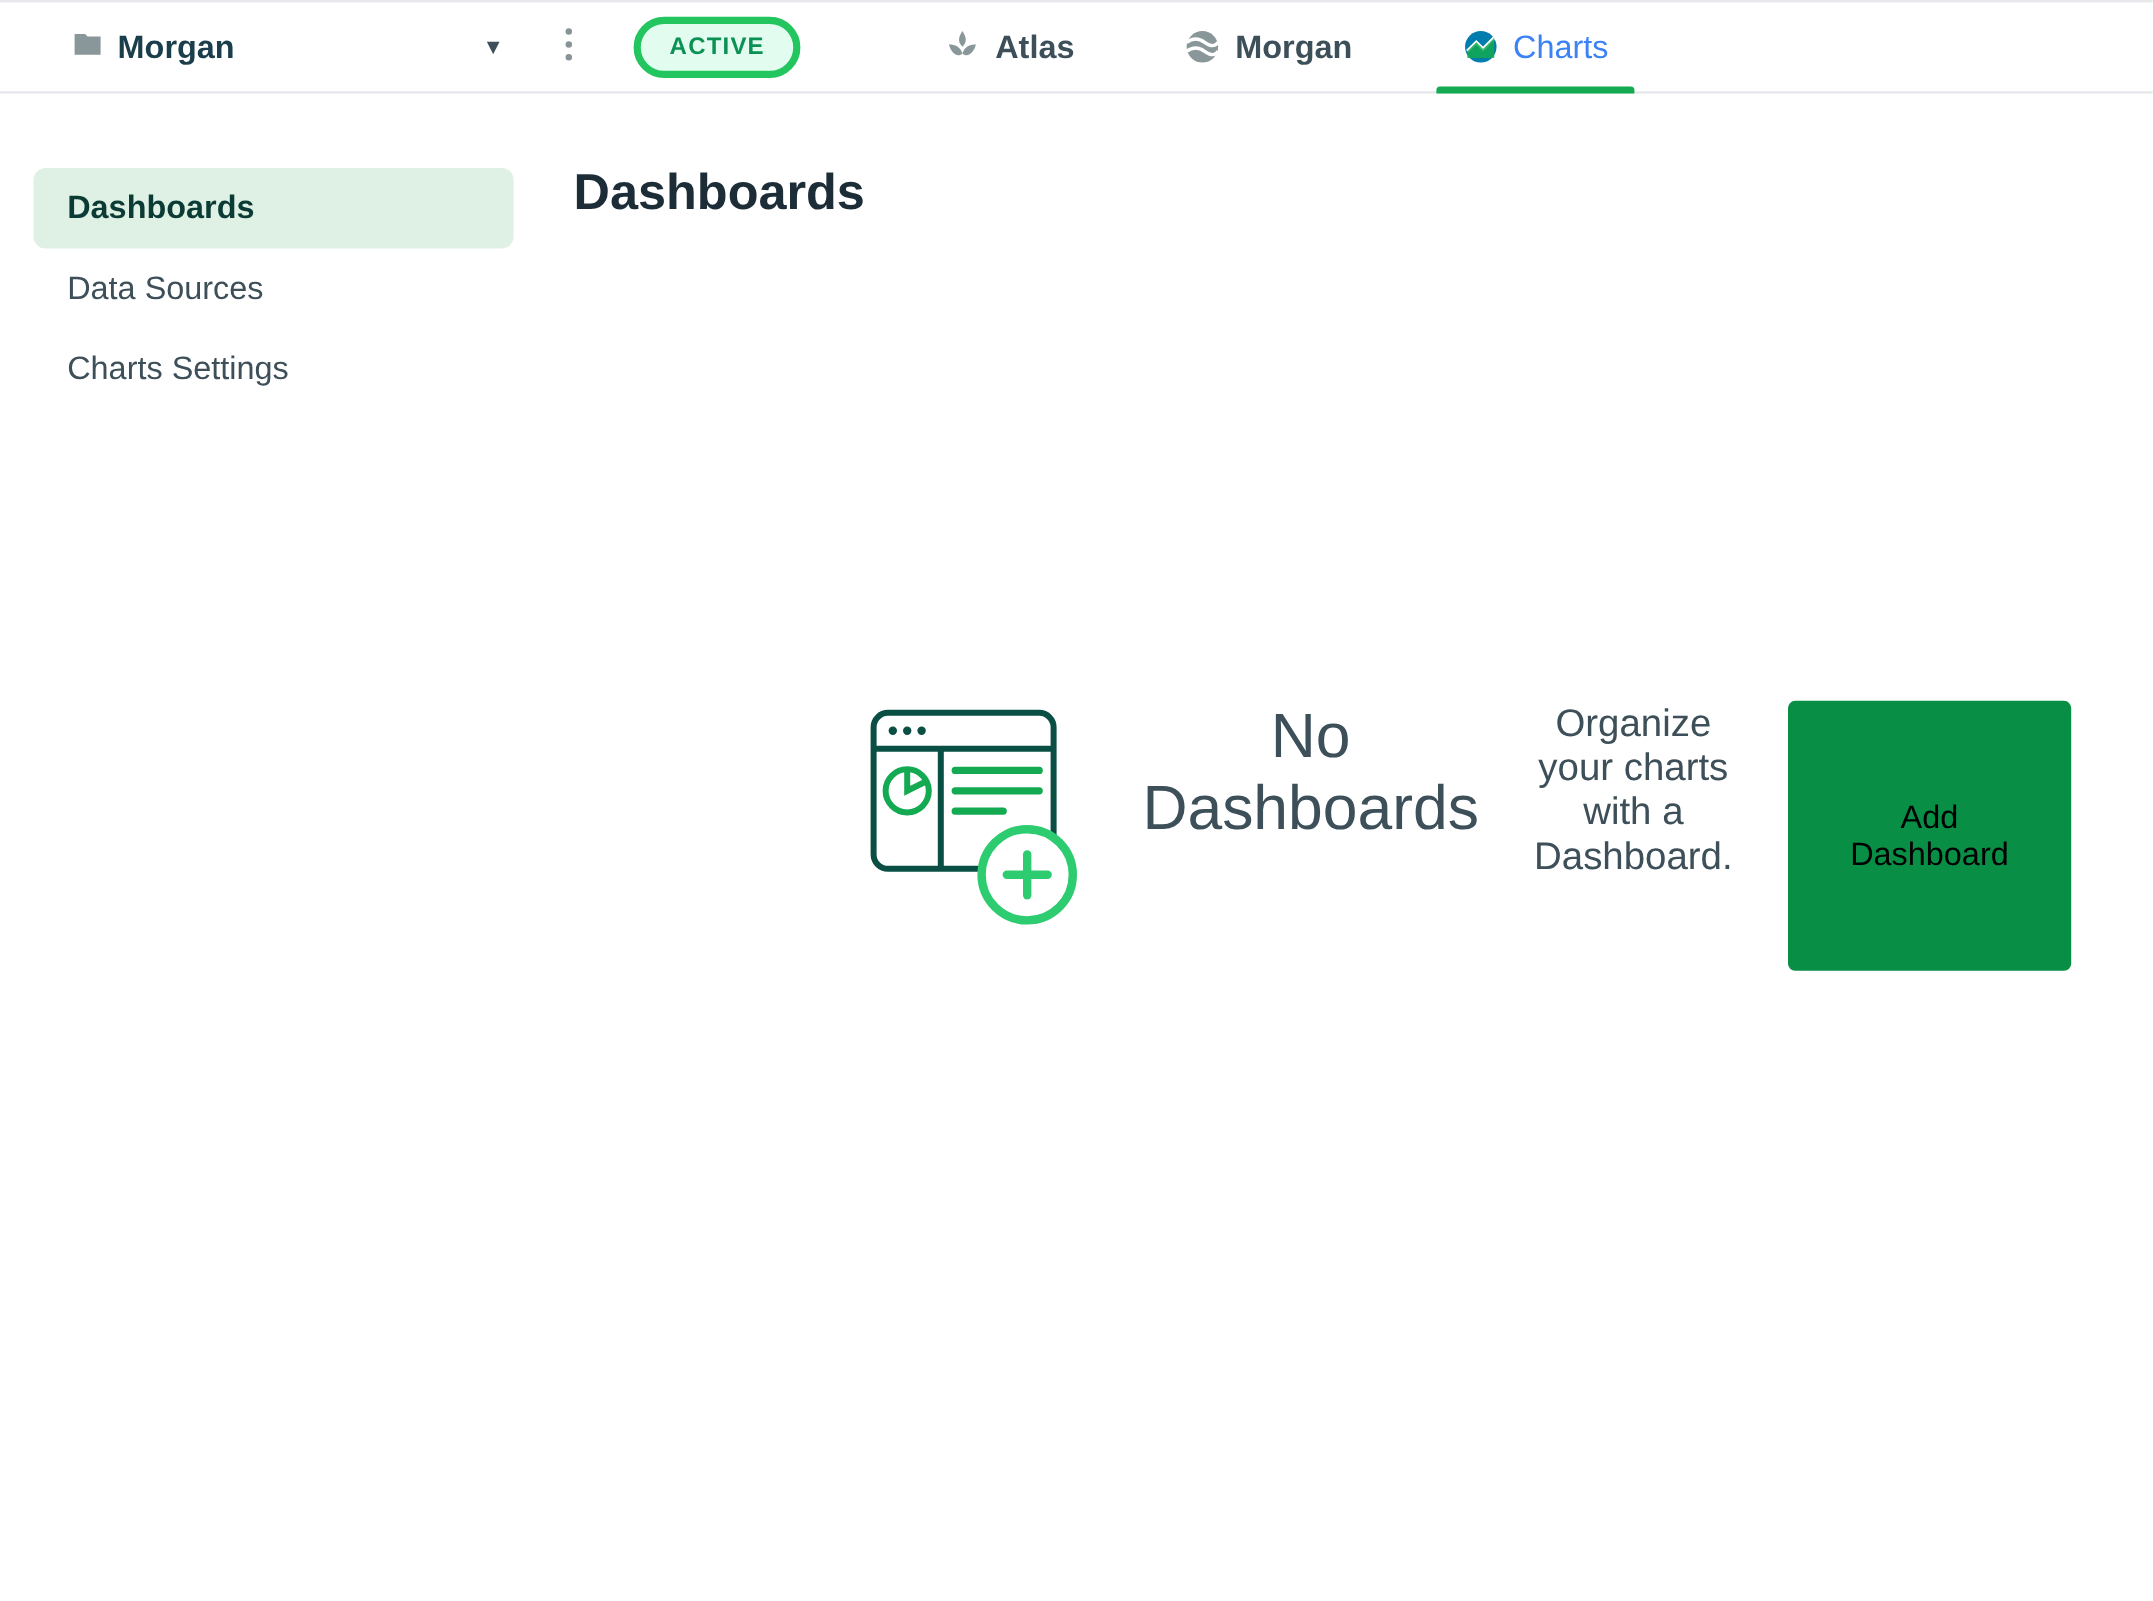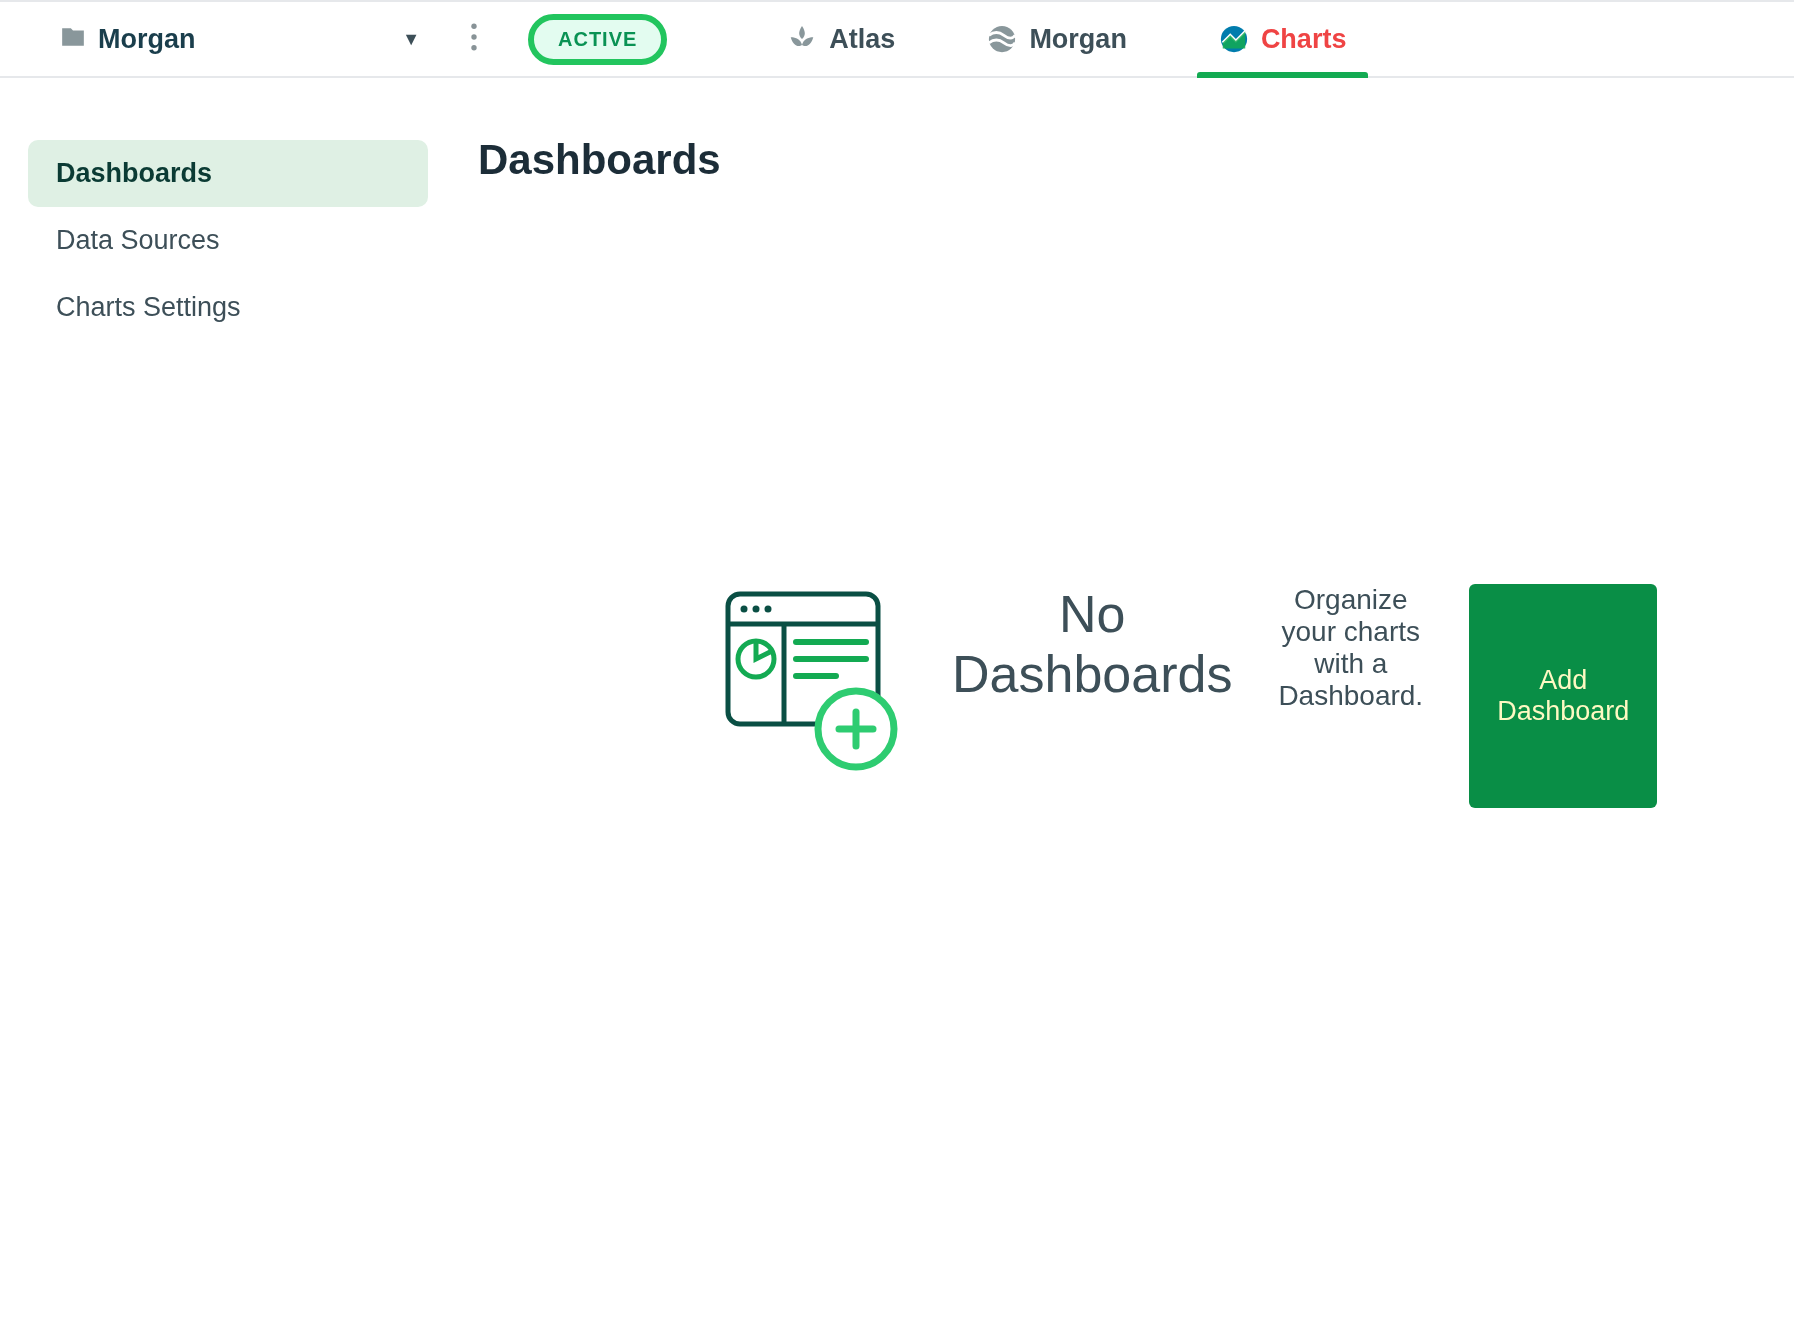--- a/index.html
+++ b/index.html
@@ -75,22 +75,22 @@
       gap: 12px;
       font-size: 27px;
       font-weight: 700;
       color: #3d4f58;
       cursor: pointer;
       height: 100%;
       padding: 0 22px;
       position: relative;
     }
     .top-tab.active {
-      font-weight: 700;
-      color: #ef4444;
+      font-weight: 400;
+      color: #3b82f6;
       text-align: center;
     }
     .top-tab.active::after {
       content: "";
       position: absolute;
       bottom: -2px;
       left: 0;
       right: 0;
       height: 6px;
       background: #13aa52;
@@ -147,31 +147,31 @@
     .empty-illustration {
       margin-bottom: 30px;
     }
     .empty-title {
       font-size: 52px;
       font-weight: 500;
       color: #3d4f58;
       margin-bottom: 18px;
     }
     .empty-subtitle {
-      font-size: 28px;
+      font-size: 32px;
       font-weight: 400;
       color: #3d4f58;
       margin-bottom: 70px;
     }
     .add-dashboard-btn {
       background: #098e46;
-      color: #fef9c3;
+      color: #000000;
       font-size: 27px;
       font-weight: 500;
-      padding: 22px 28px;
+      padding: 22px 52px;
       border: none;
       border-radius: 6px;
       cursor: pointer;
     }
   </style>
 </head>
 <body>
 
 <div class="header">
   <div class="project-selector">

